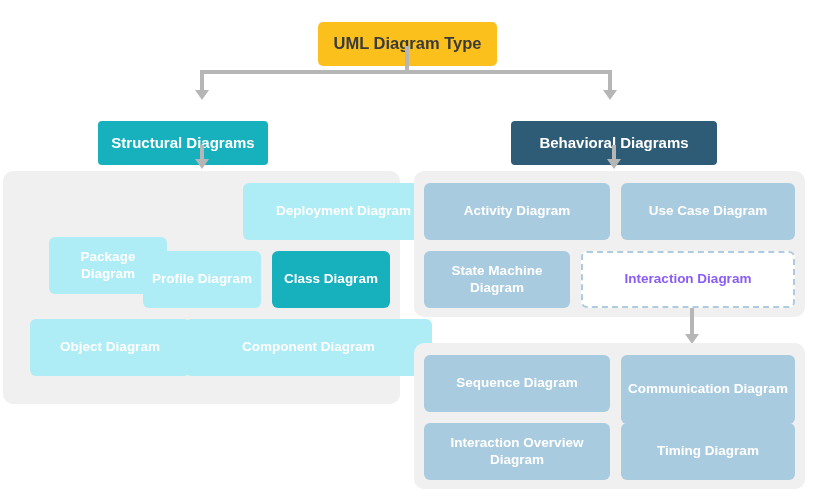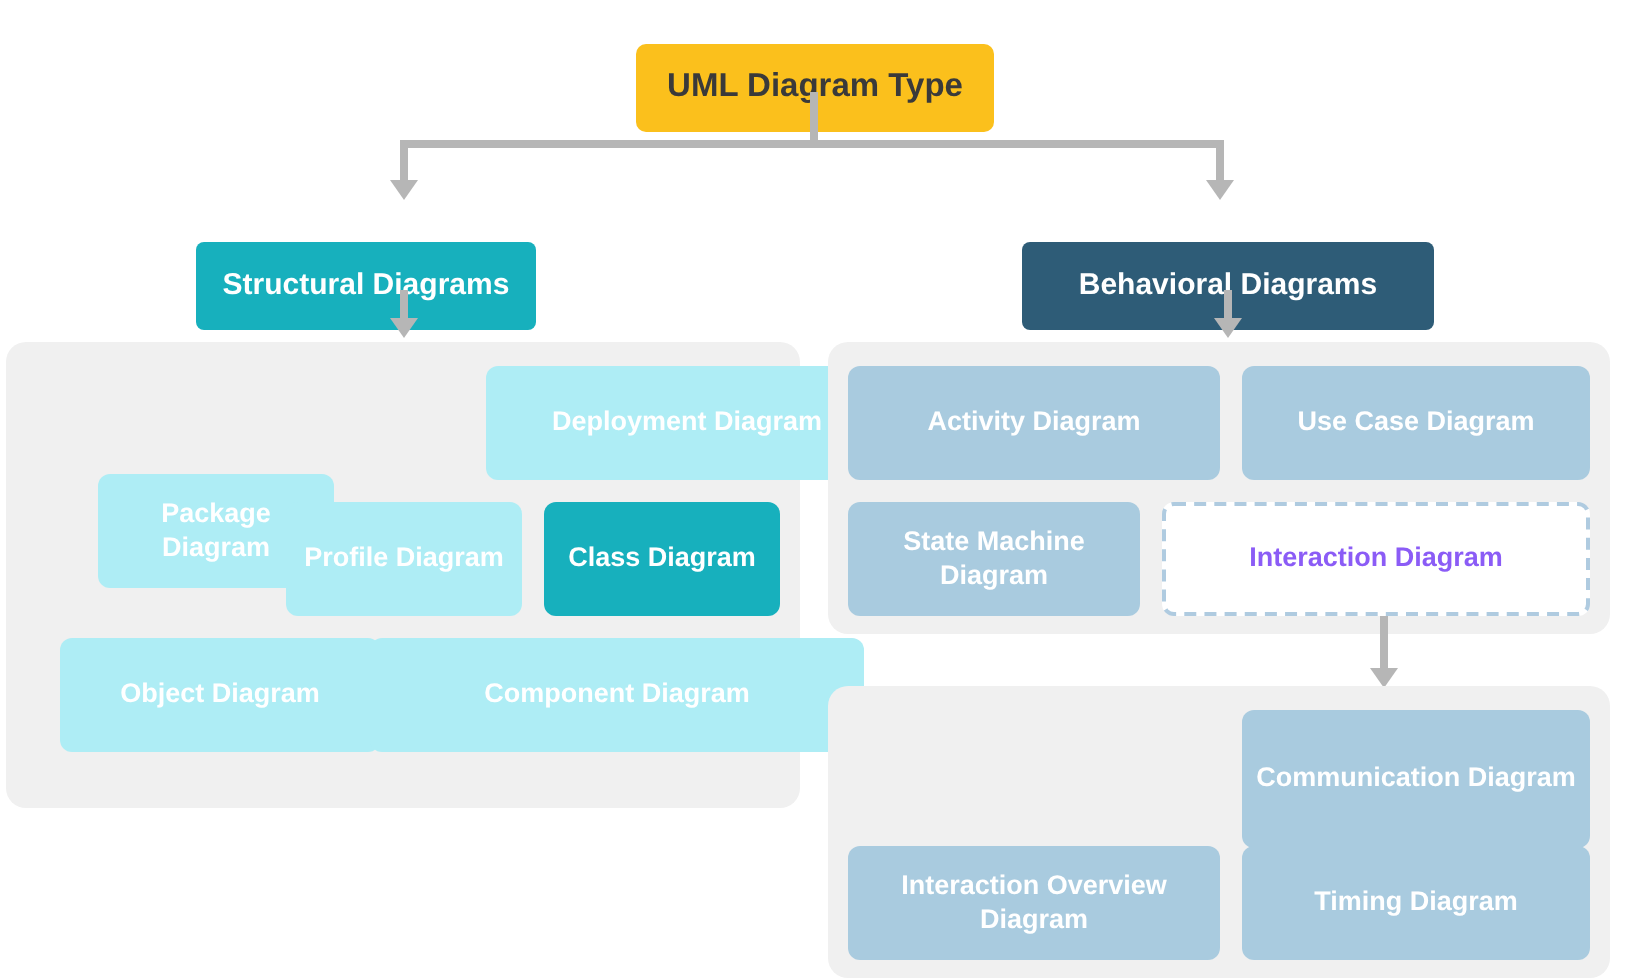--- a/index.html
+++ b/index.html
@@ -150,20 +150,21 @@
   <div class="leaf leaf-blue" style="left:424px; top:251px; width:146px; height:57px;">State Machine Diagram</div>
 
   <div class="leaf leaf-dashed" style="left:581px; top:251px; width:214px; height:57px;">Interaction Diagram</div>
 
   <div class="conn conn-v" style="left:690px; top:308px; width:4px; height:28px;"></div>
   <div class="arrowhead" style="left:685px; top:334px;"></div>
 
   <div class="panel" style="left:414px; top:343px; width:391px; height:146px;">
   </div>
 
+  <div class="leaf leaf-blue" style="left:424px; top:355px; width:186px; height:57px;">Sequence Diagram</div>
 
   <div class="leaf leaf-blue" style="left:621px; top:355px; width:174px; height:69px;">Communication Diagram</div>
 
   <div class="leaf leaf-blue" style="left:424px; top:423px; width:186px; height:57px;">Interaction Overview Diagram</div>
 
   <div class="leaf leaf-blue" style="left:621px; top:423px; width:174px; height:57px;">Timing Diagram</div>
 
 </div>
 
 </body></html>

